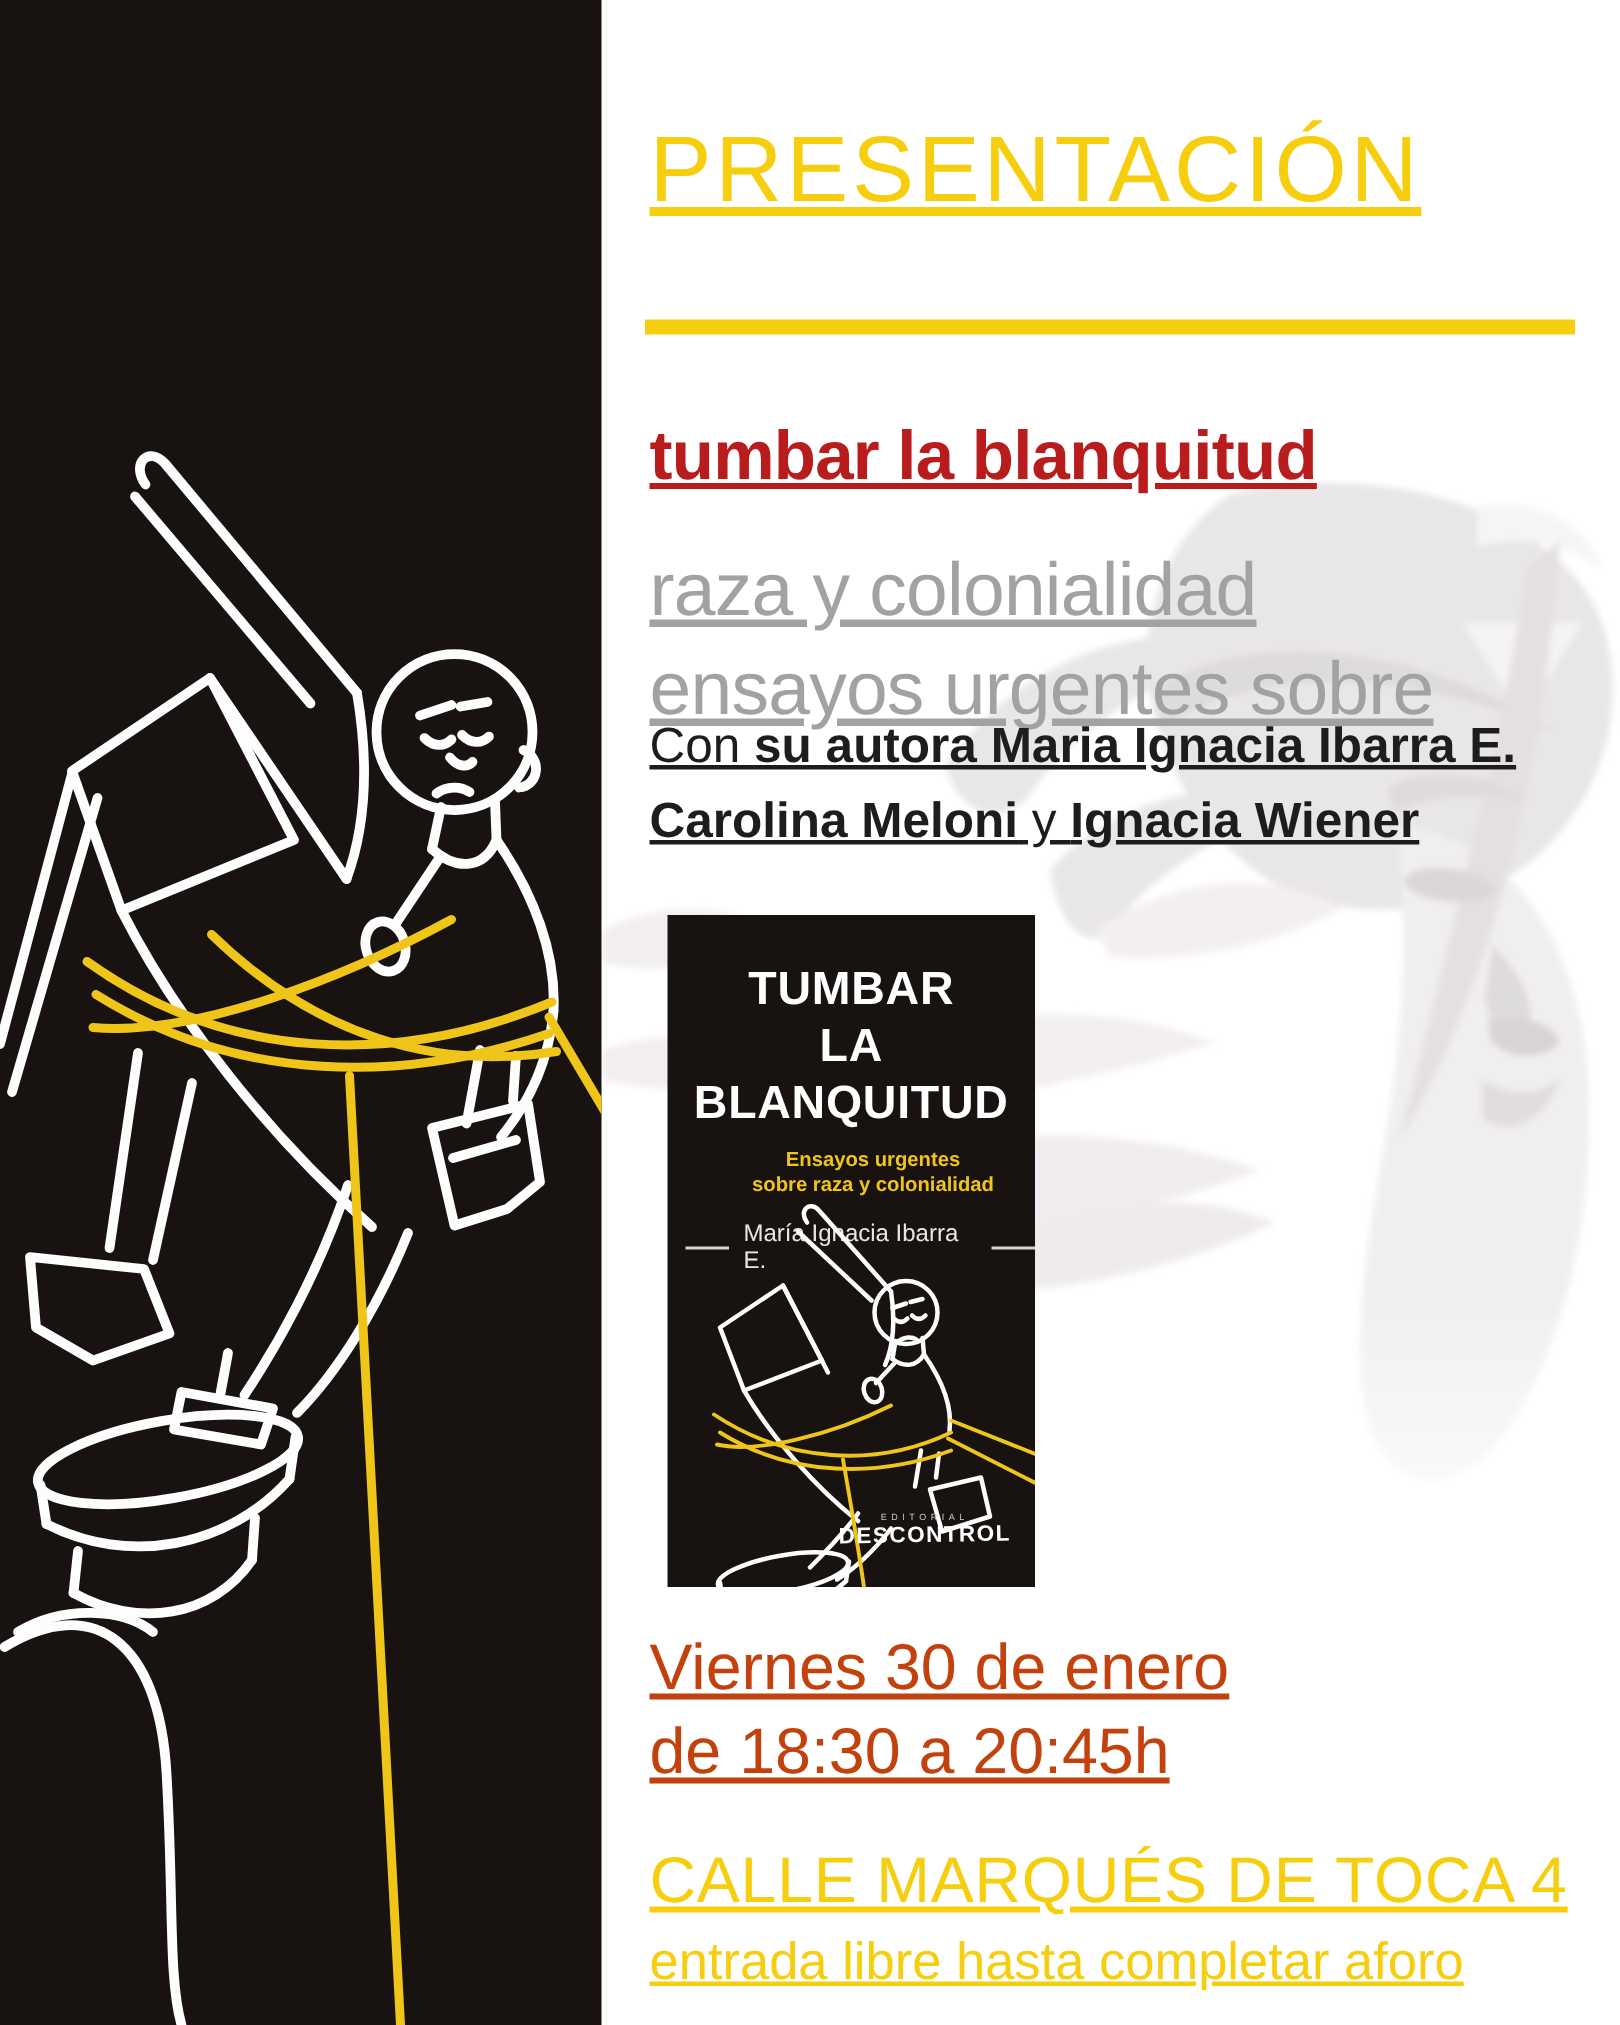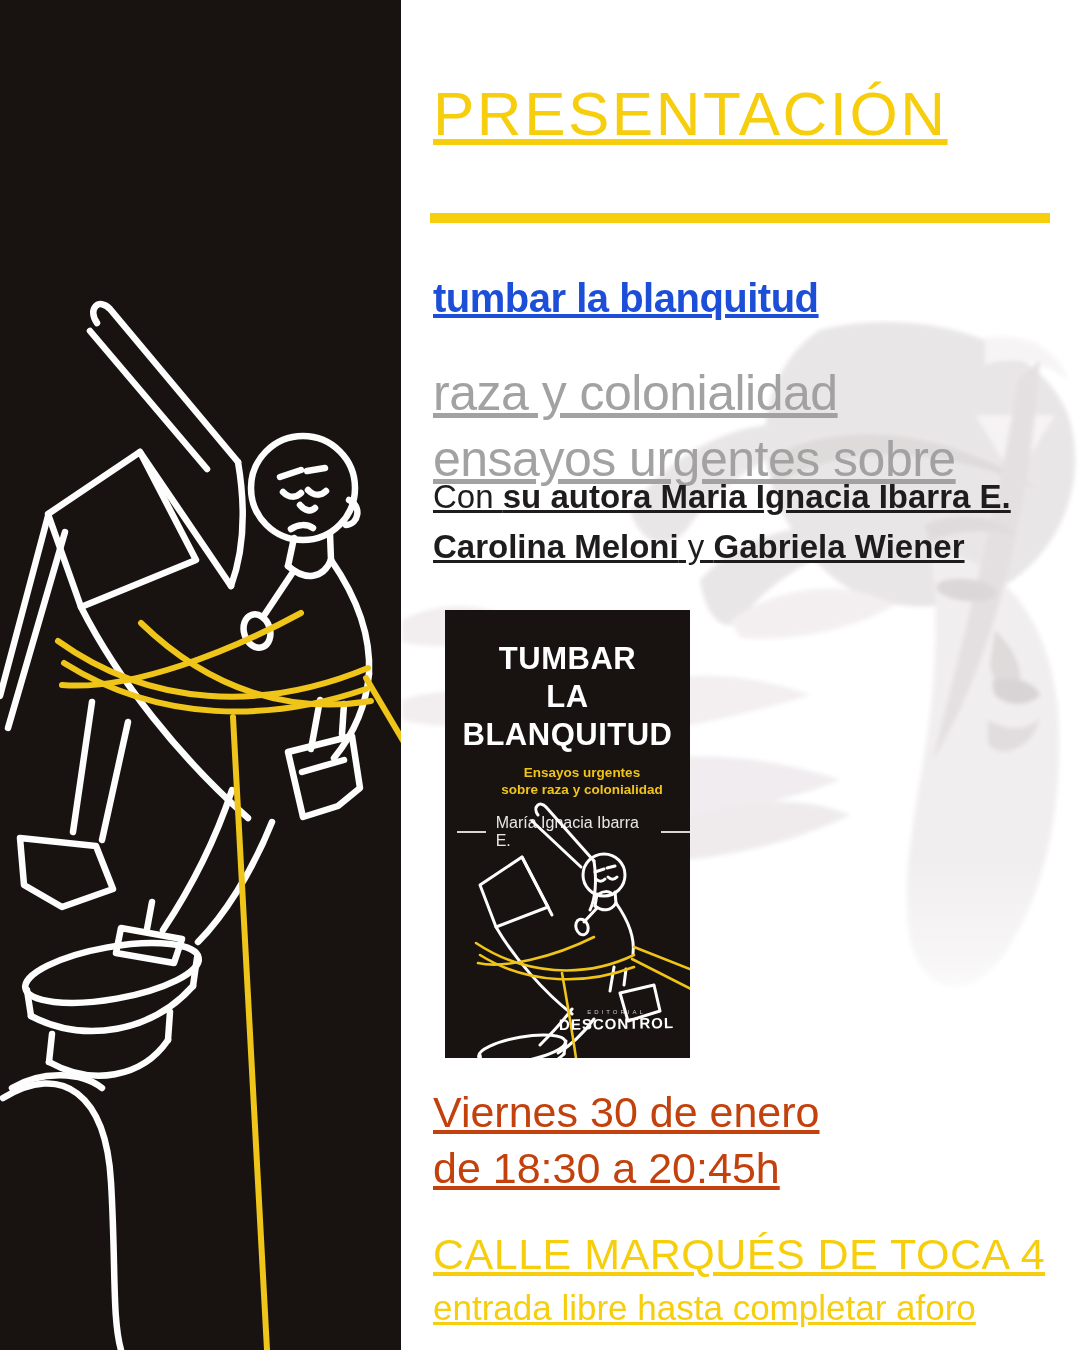--- a/index.html
+++ b/index.html
@@ -10,21 +10,21 @@
   .left-panel{position:absolute;left:0;top:0;width:401px;height:1350px;background:#181310;z-index:1;}
   .left-panel svg{position:absolute;left:0;top:0;}
 
   
   .watermark{position:absolute;left:400px;top:320px;width:680px;height:720px;z-index:0;opacity:.92;}
 
   
   .txt{position:absolute;left:433px;z-index:2;margin:0;text-decoration:underline;}
   .presentacion{top:78px;font-size:62px;font-weight:400;letter-spacing:2.5px;color:#F6CE0E;}
   .rule{position:absolute;left:430px;top:213px;width:620px;height:10px;background:#F6CE0E;z-index:2;}
-  .book-title{top:276px;font-size:40px;font-weight:700;letter-spacing:-0.5px;color:#1d4ed8;text-align:center;}
+  .book-title{top:276px;font-size:46px;font-weight:700;letter-spacing:-0.5px;color:#b91c1c;text-align:center;}
   .subtitle{top:360px;font-size:50px;line-height:66px;font-weight:400;color:#A3A2A2;letter-spacing:-0.5px;}
   .subtitle span{display:block;}
   .authors{top:472px;font-size:33px;line-height:50px;color:#1E1C1C;}
   .authors .line{display:block;}
   .authors .b{font-weight:700;}
   .date{top:1084px;font-size:43px;line-height:56px;color:#c2410c;}
   .date span{display:block;}
   .address{top:1230px;font-size:43px;letter-spacing:.5px;color:#F6CE0E;}
   .note{top:1288px;font-size:35px;color:#F6CE0E;}
 
@@ -143,21 +143,21 @@
 
   <h2 class="txt book-title">tumbar la blanquitud</h2>
 
   <p class="txt subtitle">
     <span>raza y colonialidad</span>
     <span>ensayos urgentes sobre</span>
   </p>
 
   <p class="txt authors">
     <span class="line"><span>Con </span><span class="b">su autora Maria Ignacia Ibarra E.</span></span>
-    <span class="line"><span class="b">Carolina Meloni</span><span> y </span><span class="b">Gabriela Wiener</span></span>
+    <span class="line"><span class="b">Carolina Meloni</span><span> y </span><span class="b">Ignacia Wiener</span></span>
   </p>
 
   <div class="cover">
     <div class="cover-title">
       <span>TUMBAR</span>
       <span>LA BLANQUITUD</span>
     </div>
     <div class="cover-sub">
       <span>Ensayos urgentes</span>
       <span>sobre raza y colonialidad</span>

